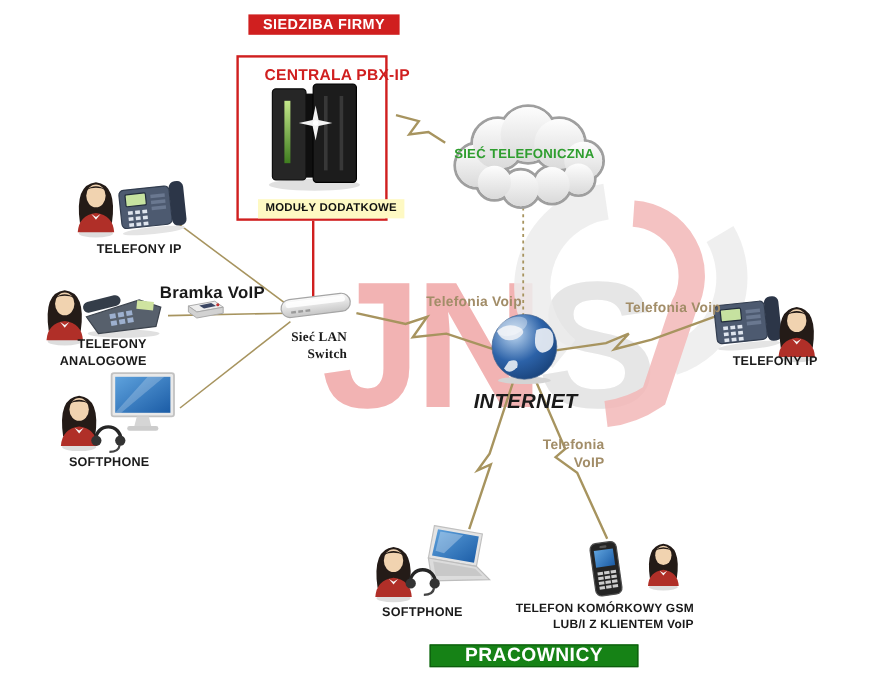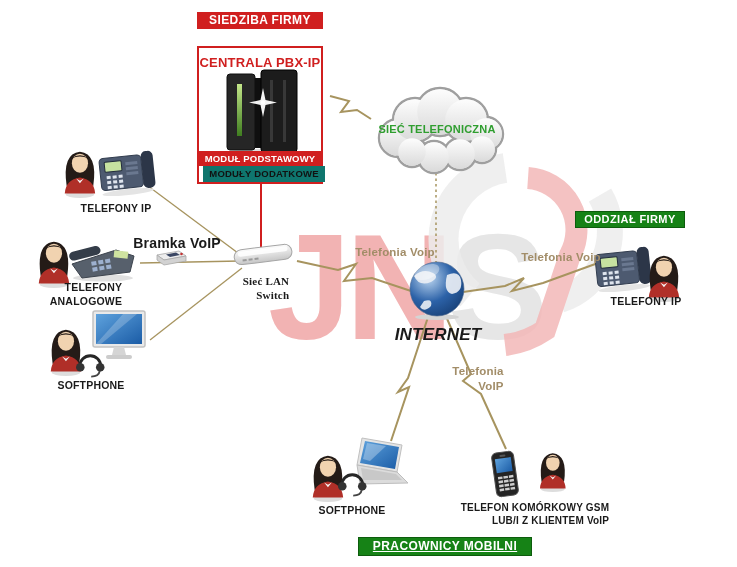--- a/index.html
+++ b/index.html
@@ -7,30 +7,30 @@
           font-family:"Liberation Sans",sans-serif;}
   #diagram-svg{position:absolute;left:0;top:0;z-index:1;}
   .lbl{position:absolute;z-index:3;transform:translateX(-50%);
        font:bold 10.5px/1.3 "Liberation Sans",sans-serif;color:#1a1a1a;
        text-align:right;white-space:pre-line;letter-spacing:.2px;}
   .lbl-tan{color:#a28d68;font-size:11.5px;margin-left:34px;}
   .banner{position:absolute;z-index:4;color:#ffffff;text-align:center;
           font-family:"Liberation Sans",sans-serif;font-weight:bold;letter-spacing:.4px;}
   .banner-red{background:#d01f1f;}
   .banner-green{background:#168216;border:1px solid #0d5c0d;}
-  #hq-banner{left:197px;top:12px;width:126px;height:17px;font-size:12px;line-height:17px;}
+  #hq-banner{left:207px;top:12px;width:126px;height:17px;font-size:12px;line-height:17px;}
   #branch-banner{left:575px;top:211px;width:108px;height:15px;font-size:11px;line-height:15px;}
-  #mobile-banner{left:358px;top:537px;width:172px;height:17px;font-size:12px;line-height:17px;text-decoration:underline;}
+  #mobile-banner{left:358px;top:537px;width:172px;height:17px;font-size:16px;line-height:17px;}
   #pbx-box{position:absolute;z-index:2;left:197px;top:46px;width:122px;height:134px;
            border:2px solid #d01f1f;background:transparent;}
   #pbx-title{position:absolute;top:7px;left:0;width:100%;text-align:center;
-             color:#d01f1f;font-size:13px;font-weight:bold;letter-spacing:.2px;}
+             color:#d01f1f;font-size:13px;font-weight:bold;letter-spacing:.2px;padding-left:21px;}
   #pbx-strip-red{position:absolute;left:0;bottom:16px;width:100%;height:15px;background:#d01f1f;
                  color:#fff;font-size:9.5px;font-weight:bold;text-align:center;line-height:15px;letter-spacing:.2px;}
-  #pbx-strip-white{position:absolute;left:4px;bottom:0;width:100%;height:16px;background:#0f766e;
+  #pbx-strip-white{position:absolute;left:16px;bottom:0;width:100%;height:16px;background:#fef9c3;
                  color:#111;font-size:9.5px;font-weight:bold;text-align:center;line-height:16px;letter-spacing:.2px;}
   #cloud-label{left:437px;top:122px;color:#2f9e2f;font-size:11px;z-index:3;}
   #internet-label{left:438px;top:324px;font-size:17px;font-style:italic;}
   #watermark{position:absolute;z-index:0;left:268px;top:212px;
              font:bold 150px/1 "Liberation Sans",sans-serif;letter-spacing:-6px;}
   #watermark span{display:inline-block;}
   .wm-pink{color:#f2b3b3;}
   .wm-gray{color:#e6e6e6;}
 </style>
 </head>
@@ -255,40 +255,38 @@
       <ellipse cx="437" cy="317" rx="22" ry="3" fill="#d4d4d4"></ellipse>
       <circle cx="437" cy="289" r="27" fill="url(#globegrad)" stroke="#49678f" stroke-width="0.6"></circle>
       <path d="M414,276 q9,-8 19,-3 q7,4 -2,9 q-12,5 -17,-6 Z" fill="#e9eef4" opacity="0.92"></path>
       <path d="M447,275 q12,-5 14,5 q2,12 -9,14 q-9,-2 -5,-19 Z" fill="#e9eef4" opacity="0.92"></path>
       <path d="M424,301 q9,-3 7,5 q-7,7 -11,1 Z" fill="#e9eef4" opacity="0.9"></path>
       <ellipse cx="427" cy="272" rx="13" ry="7" fill="#ffffff" opacity="0.35" transform="rotate(-22 427 272)"></ellipse>
     </g>
   </svg>
 
   <div id="hq-banner" class="banner banner-red">SIEDZIBA FIRMY</div>
-  <div id="branch-banner" class="banner banner-green">ODDZIAŁ FIRMY</div>
   <div id="mobile-banner" class="banner banner-green">PRACOWNICY MOBILNI</div>
 
   <div id="pbx-box">
     <div id="pbx-title">CENTRALA PBX-IP</div>
-    <div id="pbx-strip-red">MODUŁ PODSTAWOWY</div>
     <div id="pbx-strip-white">MODUŁY DODATKOWE</div>
   </div>
 
   <div class="lbl" id="cloud-label">SIEĆ TELEFONICZNA</div>
   <div class="lbl" style="left:116px;top:202px;">TELEFONY IP</div>
   <div class="lbl" style="left:177px;top:234px;font-size:14px;">Bramka VoIP</div>
   <div class="lbl" style="left:86px;top:281px;">TELEFONY
 ANALOGOWE</div>
   <div class="lbl" style="left:91px;top:379px;">SOFTPHONE</div>
   <div class="lbl" style="left:266px;top:274px;font-size:11px;font-family:Liberation Serif, serif;">Sieć LAN
 Switch</div>
   <div class="lbl" id="internet-label">INTERNET</div>
   <div class="lbl lbl-tan" style="left:361px;top:245px;">Telefonia Voip</div>
   <div class="lbl lbl-tan" style="left:527px;top:250px;">Telefonia Voip</div>
   <div class="lbl lbl-tan" style="left:444px;top:364px;">Telefonia
 VoIP</div>
   <div class="lbl" style="left:646px;top:295px;">TELEFONY IP</div>
   <div class="lbl" style="left:352px;top:504px;">SOFTPHONE</div>
-  <div class="lbl" style="left:535px;top:501px;font-size:10px;">TELEFON KOMÓRKOWY GSM
+  <div class="lbl" style="left:504px;top:501px;font-size:10px;">TELEFON KOMÓRKOWY GSM
 LUB/I Z KLIENTEM VoIP</div>
 
 </div>
 
 </body></html>

